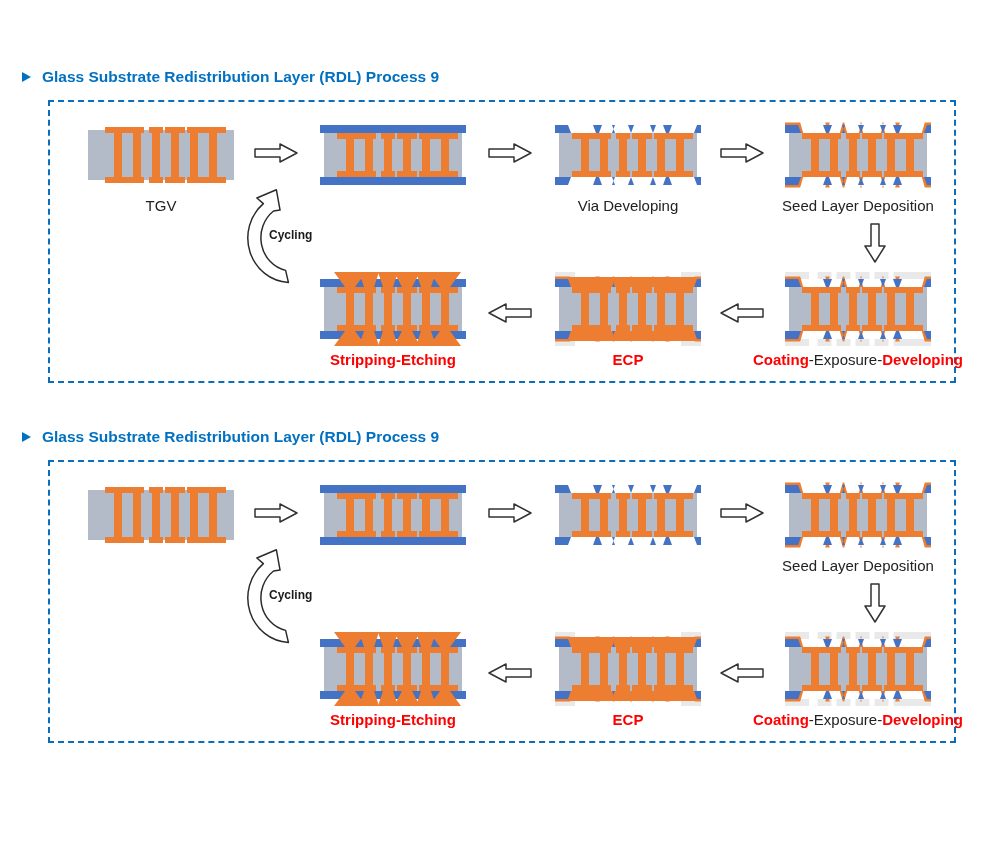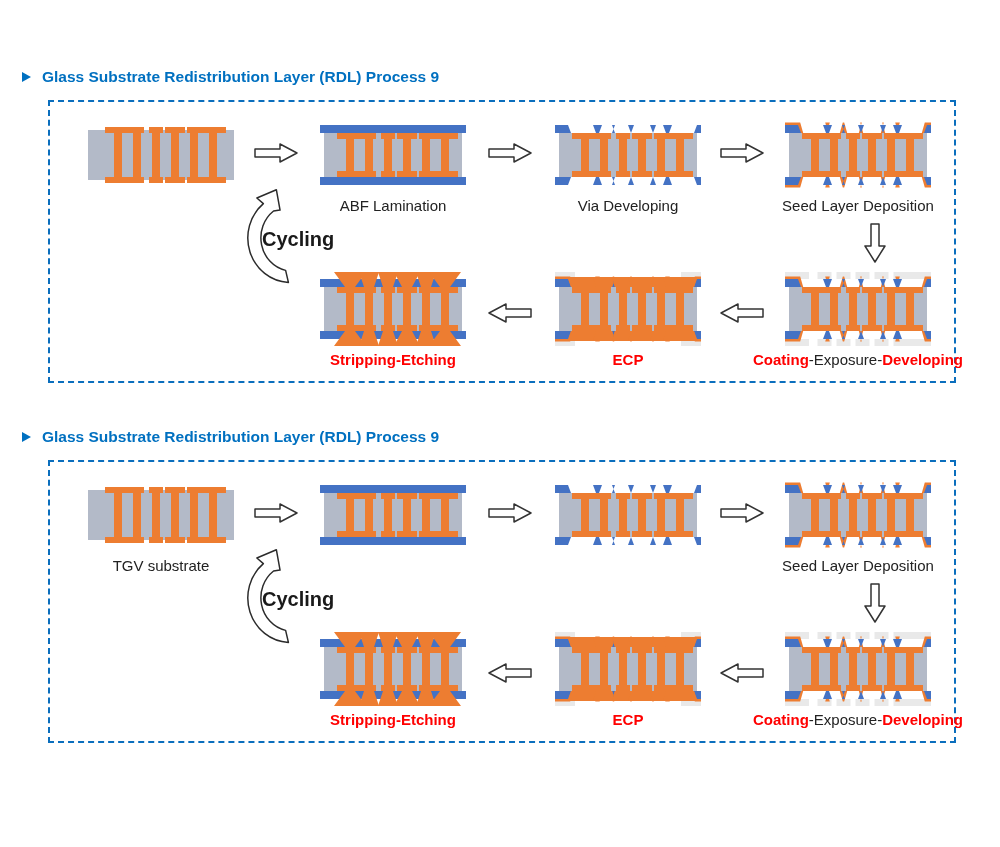--- a/index.html
+++ b/index.html
@@ -12,22 +12,22 @@
           display:inline-block;margin-right:11px;}
   .pbox{position:absolute;left:48px;width:908px;height:283px;
         border:2px dashed #0a6ebd;box-sizing:border-box;}
   .step{position:absolute;width:162px;}
   .dg{width:162px;height:78px;}
   .step-label{position:absolute;left:-40px;width:242px;top:80px;
               text-align:center;white-space:nowrap;font-size:15px;line-height:20px;}
   .seg-black{color:#222222;font-weight:normal;}
   .seg-red{color:#FF0000;font-weight:bold;margin-top:24px;}
   .flow-arrow{position:absolute;}
-  .cycling-label{position:absolute;font-size:20px;font-weight:bold;color:#1a1a1a;
-                 white-space:nowrap;}
+  .cycling-label{position:absolute;font-size:12px;font-weight:bold;color:#1a1a1a;
+                 white-space:nowrap;margin-left:7px;}
 </style>
 </head>
 <body>
 
 <div>
 
   <div class="sec-title" style="top:68px">
     <span class="bullet"></span>
     <span>Glass Substrate Redistribution Layer (RDL) Process 9</span>
   </div>
@@ -47,20 +47,21 @@
             <rect x="50" y="61" width="14" height="6" fill="#ED7D31"></rect>
             <rect x="69" y="11" width="14" height="6" fill="#ED7D31"></rect>
             <rect x="69" y="61" width="14" height="6" fill="#ED7D31"></rect>
             <rect x="85" y="11" width="20" height="6" fill="#ED7D31"></rect>
             <rect x="85" y="61" width="20" height="6" fill="#ED7D31"></rect>
             <rect x="107" y="11" width="14" height="6" fill="#ED7D31"></rect>
             <rect x="107" y="61" width="14" height="6" fill="#ED7D31"></rect>
             <rect x="120" y="11" width="26" height="6" fill="#ED7D31"></rect>
             <rect x="120" y="61" width="26" height="6" fill="#ED7D31"></rect>
           </svg></div>
+        <div class="step-label"><span class="seg-black">TGV</span></div>
       </div>
       <div class="step" style="left: 262px; top: 14px;">
         <div class="dg"><svg viewBox="0 0 162 78" width="162" height="78">
             <rect x="12" y="17" width="138" height="44" fill="#b3bac8"></rect>
             <rect x="8" y="9" width="146" height="8" fill="#4472C4"></rect>
             <rect x="8" y="61" width="146" height="8" fill="#4472C4"></rect>
             <rect x="34" y="17" width="8" height="44" fill="#ED7D31"></rect>
             <rect x="53" y="17" width="8" height="44" fill="#ED7D31"></rect>
             <rect x="72" y="17" width="8" height="44" fill="#ED7D31"></rect>
             <rect x="91" y="17" width="8" height="44" fill="#ED7D31"></rect>
@@ -72,21 +73,20 @@
             <rect x="50" y="55" width="14" height="6" fill="#ED7D31"></rect>
             <rect x="69" y="17" width="14" height="6" fill="#ED7D31"></rect>
             <rect x="69" y="55" width="14" height="6" fill="#ED7D31"></rect>
             <rect x="85" y="17" width="20" height="6" fill="#ED7D31"></rect>
             <rect x="85" y="55" width="20" height="6" fill="#ED7D31"></rect>
             <rect x="107" y="17" width="14" height="6" fill="#ED7D31"></rect>
             <rect x="107" y="55" width="14" height="6" fill="#ED7D31"></rect>
             <rect x="120" y="17" width="26" height="6" fill="#ED7D31"></rect>
             <rect x="120" y="55" width="26" height="6" fill="#ED7D31"></rect>
           </svg></div>
-        <div class="step-label"><span class="seg-black">ABF Lamination</span></div>
       </div>
       <div class="step" style="left: 497px; top: 14px;">
         <div class="dg"><svg viewBox="0 0 162 78" width="162" height="78">
             <rect x="12" y="17" width="138" height="44" fill="#b3bac8"></rect>
             <rect x="34" y="17" width="8" height="44" fill="#ED7D31"></rect>
             <rect x="53" y="17" width="8" height="44" fill="#ED7D31"></rect>
             <rect x="72" y="17" width="8" height="44" fill="#ED7D31"></rect>
             <rect x="91" y="17" width="8" height="44" fill="#ED7D31"></rect>
             <rect x="110" y="17" width="8" height="44" fill="#ED7D31"></rect>
             <rect x="129" y="17" width="8" height="44" fill="#ED7D31"></rect>
@@ -387,21 +387,20 @@
             <rect x="50" y="61" width="14" height="6" fill="#ED7D31"></rect>
             <rect x="69" y="11" width="14" height="6" fill="#ED7D31"></rect>
             <rect x="69" y="61" width="14" height="6" fill="#ED7D31"></rect>
             <rect x="85" y="11" width="20" height="6" fill="#ED7D31"></rect>
             <rect x="85" y="61" width="20" height="6" fill="#ED7D31"></rect>
             <rect x="107" y="11" width="14" height="6" fill="#ED7D31"></rect>
             <rect x="107" y="61" width="14" height="6" fill="#ED7D31"></rect>
             <rect x="120" y="11" width="26" height="6" fill="#ED7D31"></rect>
             <rect x="120" y="61" width="26" height="6" fill="#ED7D31"></rect>
           </svg></div>
-        <div class="step-label"><span class="seg-black">TGV substrate</span></div>
       </div>
       <div class="step" style="left: 262px; top: 14px;">
         <div class="dg"><svg viewBox="0 0 162 78" width="162" height="78">
             <rect x="12" y="17" width="138" height="44" fill="#b3bac8"></rect>
             <rect x="8" y="9" width="146" height="8" fill="#4472C4"></rect>
             <rect x="8" y="61" width="146" height="8" fill="#4472C4"></rect>
             <rect x="34" y="17" width="8" height="44" fill="#ED7D31"></rect>
             <rect x="53" y="17" width="8" height="44" fill="#ED7D31"></rect>
             <rect x="72" y="17" width="8" height="44" fill="#ED7D31"></rect>
             <rect x="91" y="17" width="8" height="44" fill="#ED7D31"></rect>

